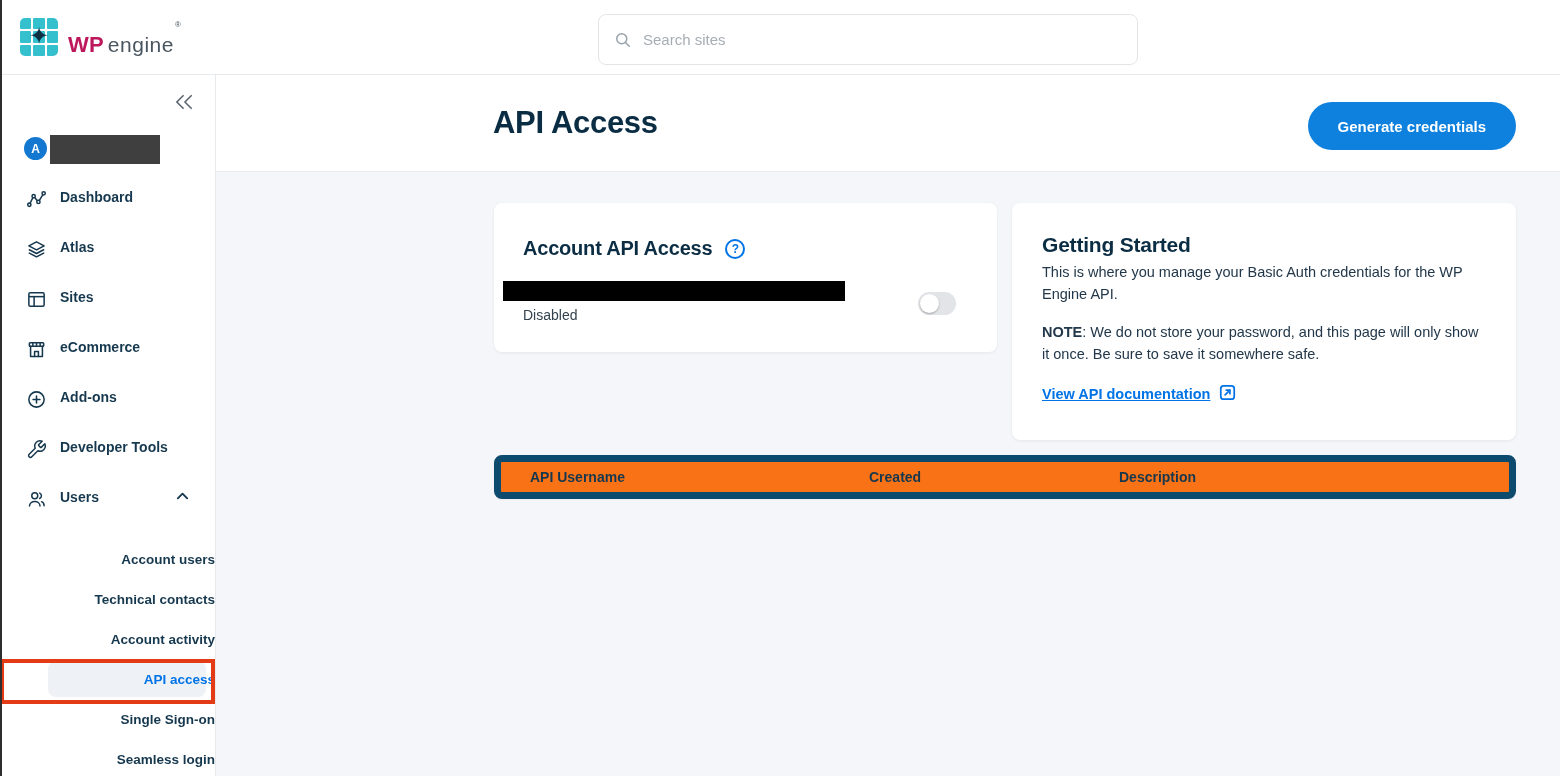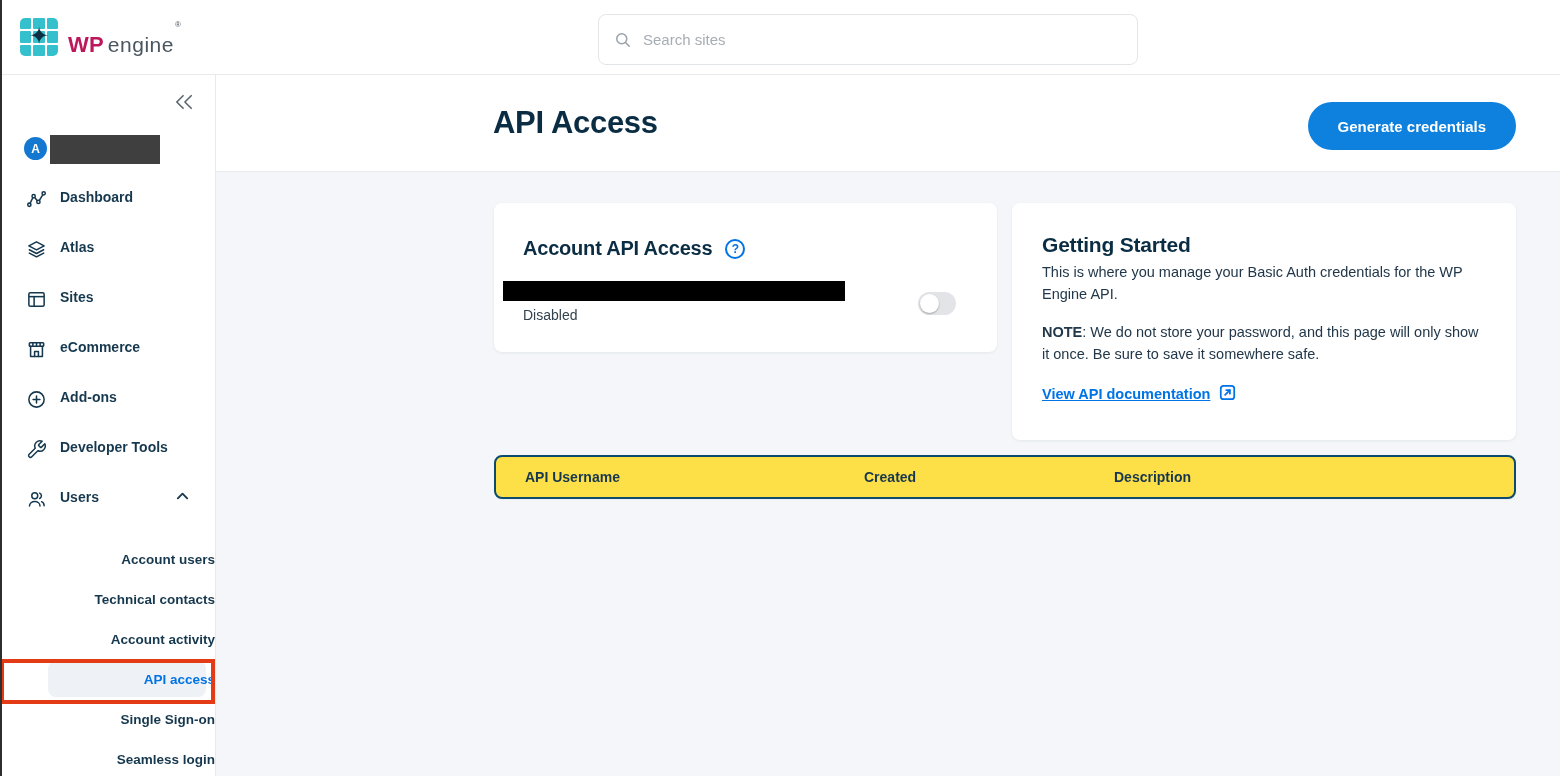--- a/index.html
+++ b/index.html
@@ -138,21 +138,21 @@
   .gs-title { font-size:21px; font-weight:800; color:#0b2d44; letter-spacing:-.2px; margin-bottom:4px; }
   .gs-text { font-size:14.5px; line-height:1.55; color:#22384a; max-width:440px; }
   .gs-note { margin-top:15px; }
   .gs-link-row { margin-top:17px; display:flex; align-items:flex-end; gap:8px; }
   .gs-link {
     font-size:14.5px; font-weight:700; color:#0073e6; text-decoration:underline; cursor:pointer;
   }
 
   .table-header {
     margin-top:15px; height:44px; width:1022px;
-    background:#fde047; border:2px solid #0c4a6e; border-radius:8px;
+    background:#f97316; border:7px solid #0c4a6e; border-radius:8px;
     display:flex; align-items:center; padding-left:29px;
     box-shadow:0 1px 2px rgba(16,42,67,.04);
   }
   .table-header .col { font-size:14px; font-weight:700; color:#16374d; }
   .table-header .c1 { width:339px; }
   .table-header .c2 { width:250px; }
   .table-header .c3 { flex:1; }
 
   svg { display:block; }
 </style>

